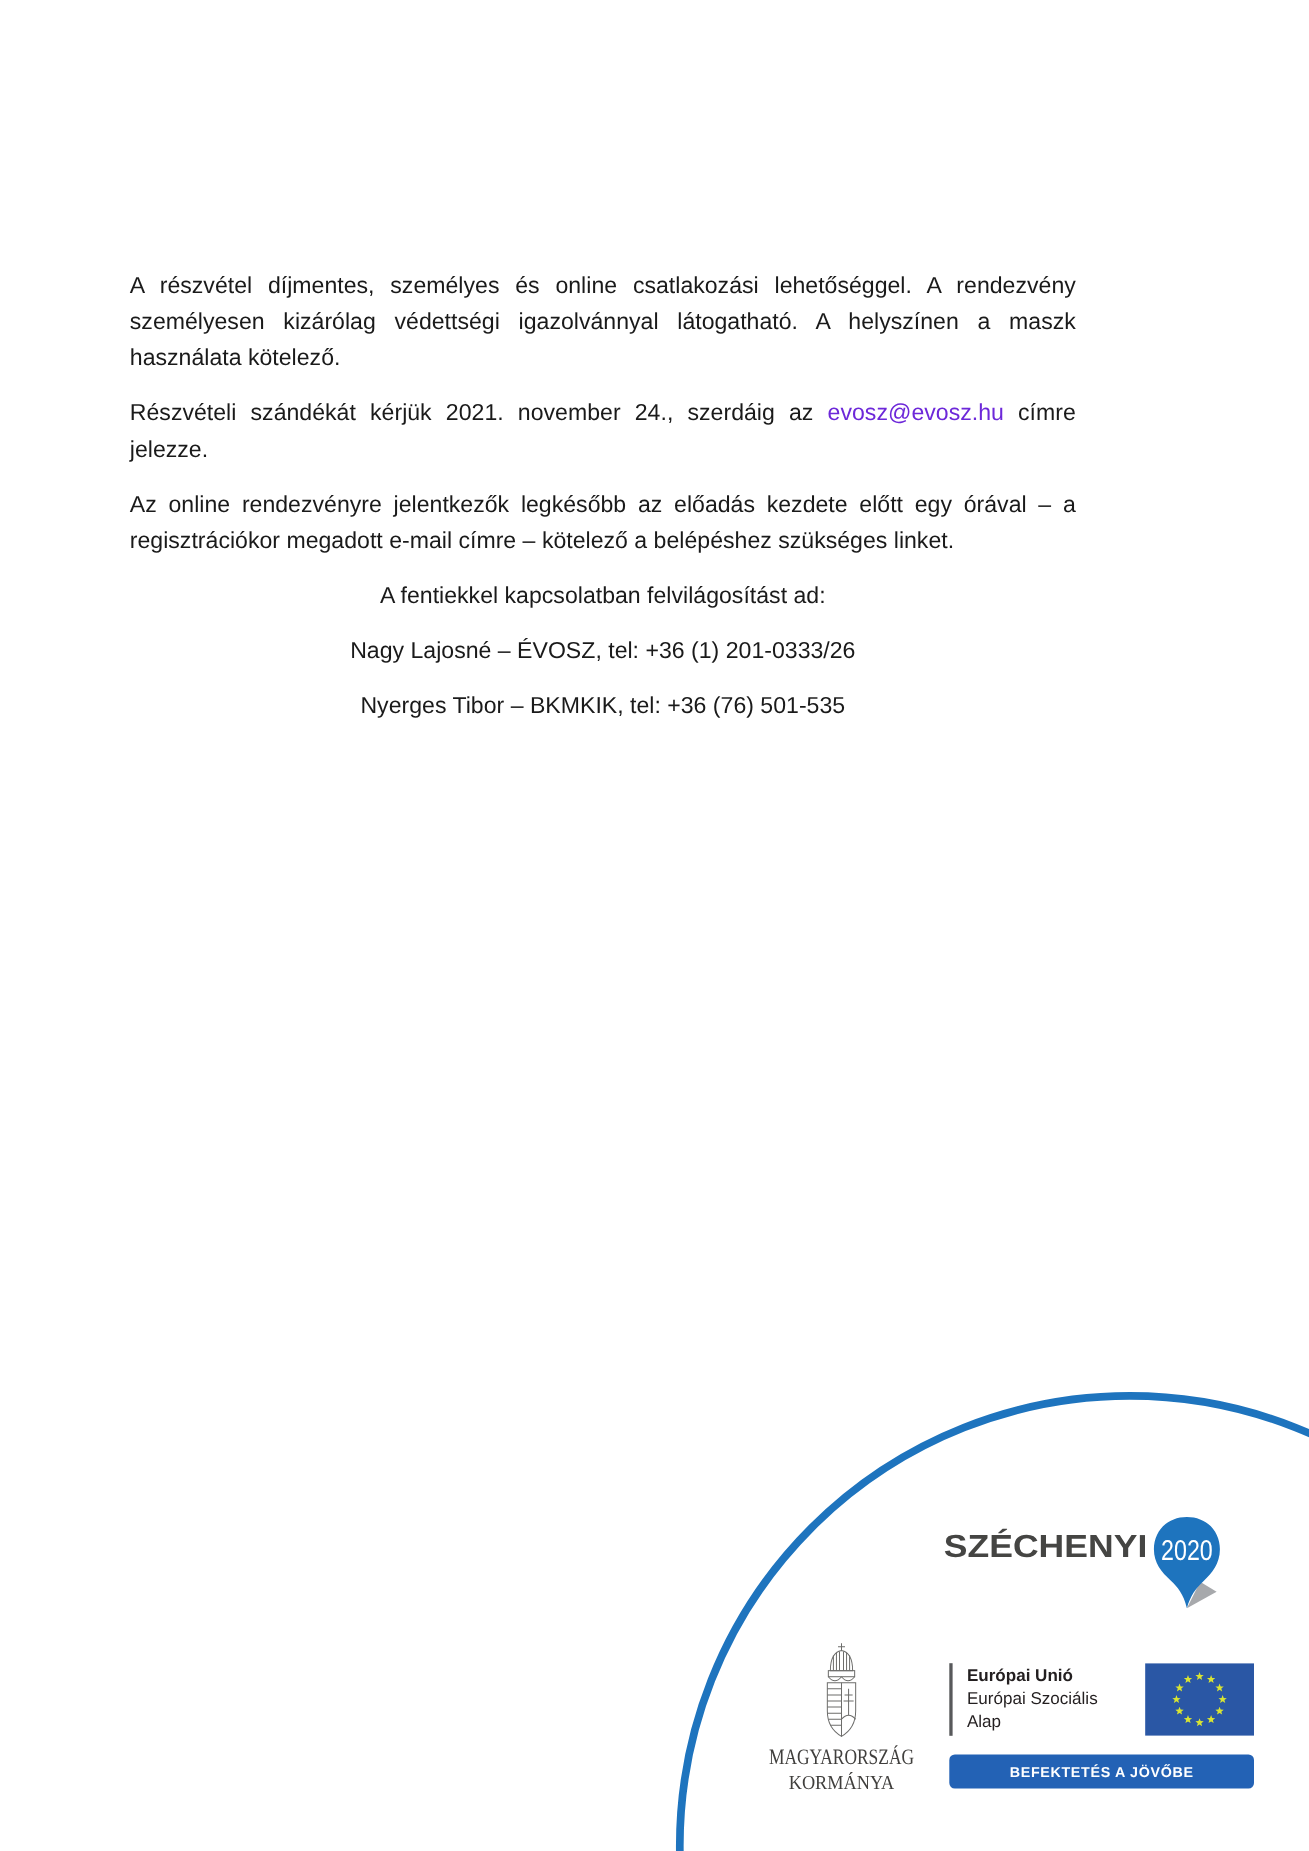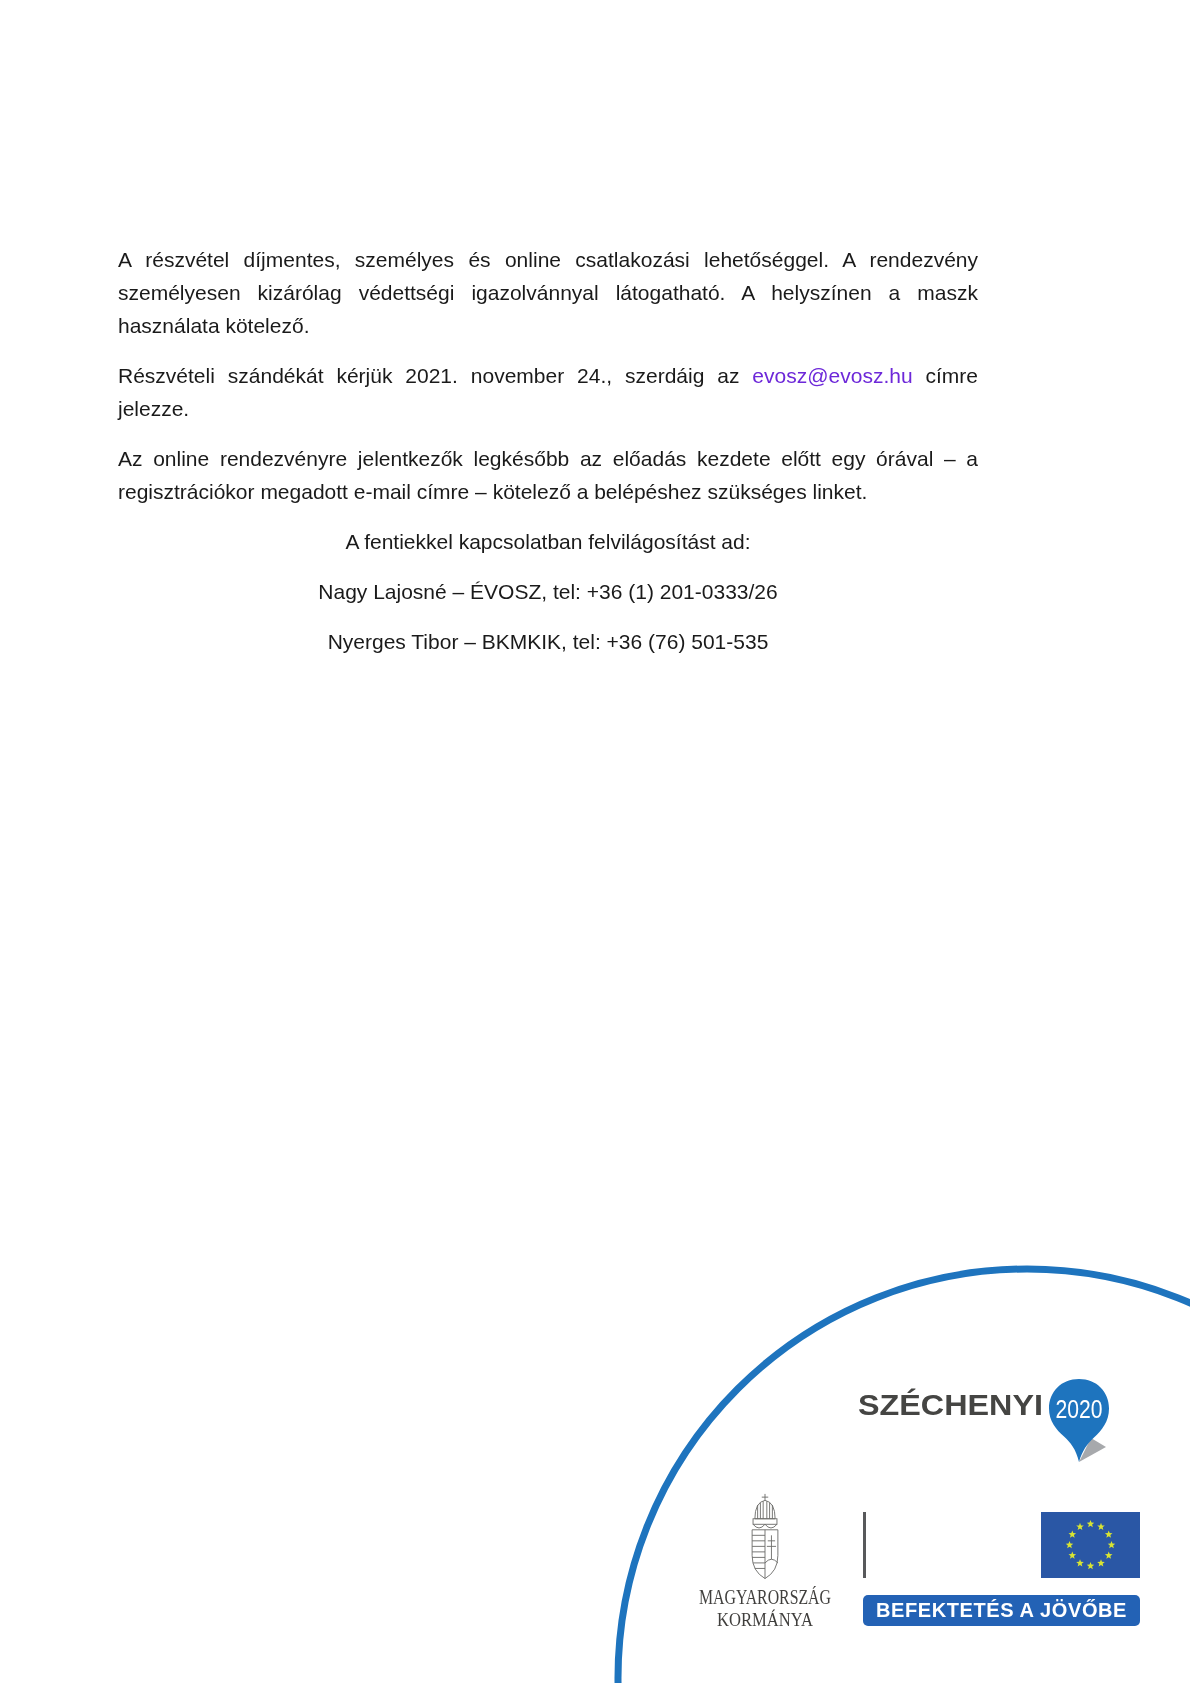--- a/index.html
+++ b/index.html
@@ -27,21 +27,21 @@
   .gov .coa { display:block; margin:0 auto; }
   
   .eu-block { position:absolute; left:863px; top:1512px; width:277px; }
   .eu-row { display:flex; align-items:stretch; height:66px; }
   .eu-rule { width:3px; background:#58595b; flex:none; margin-right:13px; }
   .eu-text { flex:1 1 auto; padding-top:1px; font-size:15.5px; line-height:21px; color:#231f20; }
   .eu-text .b { font-weight:bold; }
   .eu-flag { flex:none; margin-left:auto; }
   .invest {
     margin-top:17px; height:31px; border-radius:5px; background:#2362b5;
-    color:#ffffff; font-weight:bold; font-size:20px; letter-spacing:0.6px;
+    color:#ffffff; font-weight:bold; font-size:13px; letter-spacing:0.6px;
     display:flex; align-items:center; justify-content:center;
   }
 </style>
 </head>
 <body>
 
 <div class="page">
 
   <main class="content">
     <p class="just">A részvétel díjmentes, személyes és online csatlakozási lehetőséggel. A rendezvény személyesen kizárólag védettségi igazolvánnyal látogatható. A helyszínen a maszk használata kötelező.</p>
@@ -83,20 +83,25 @@
     </svg>
     <svg width="220" height="46" viewBox="0 0 220 46">
       <text x="110" y="18" text-anchor="middle" font-family="Liberation Serif, serif" font-size="20" fill="#403f3d" textLength="132" lengthAdjust="spacingAndGlyphs">MAGYARORSZÁG</text>
       <text x="110" y="40" text-anchor="middle" font-family="Liberation Serif, serif" font-size="18" fill="#403f3d" textLength="96" lengthAdjust="spacingAndGlyphs">KORMÁNYA</text>
     </svg>
   </div>
 
   <div class="eu-block">
     <div class="eu-row">
       <div class="eu-rule"></div>
+      <div class="eu-text">
+        <div class="b">Európai Unió</div>
+        <div>Európai Szociális</div>
+        <div>Alap</div>
+      </div>
       <svg class="eu-flag" width="99" height="66" viewBox="0 0 99 66">
         <defs>
           <path id="st" d="M0,-4 L1.0,-1.38 L3.8,-1.24 L1.62,0.53 L2.35,3.24 L0,1.7 L-2.35,3.24 L-1.62,0.53 L-3.8,-1.24 L-1.0,-1.38 Z"></path>
         </defs>
         <rect x="0" y="0" width="99" height="66" fill="#2a57a5"></rect>
         <g fill="#d8e433">
           <use href="#st" x="49.5" y="12"></use>
           <use href="#st" x="60" y="14.8"></use>
           <use href="#st" x="67.7" y="22.5"></use>
           <use href="#st" x="70.5" y="33"></use>

